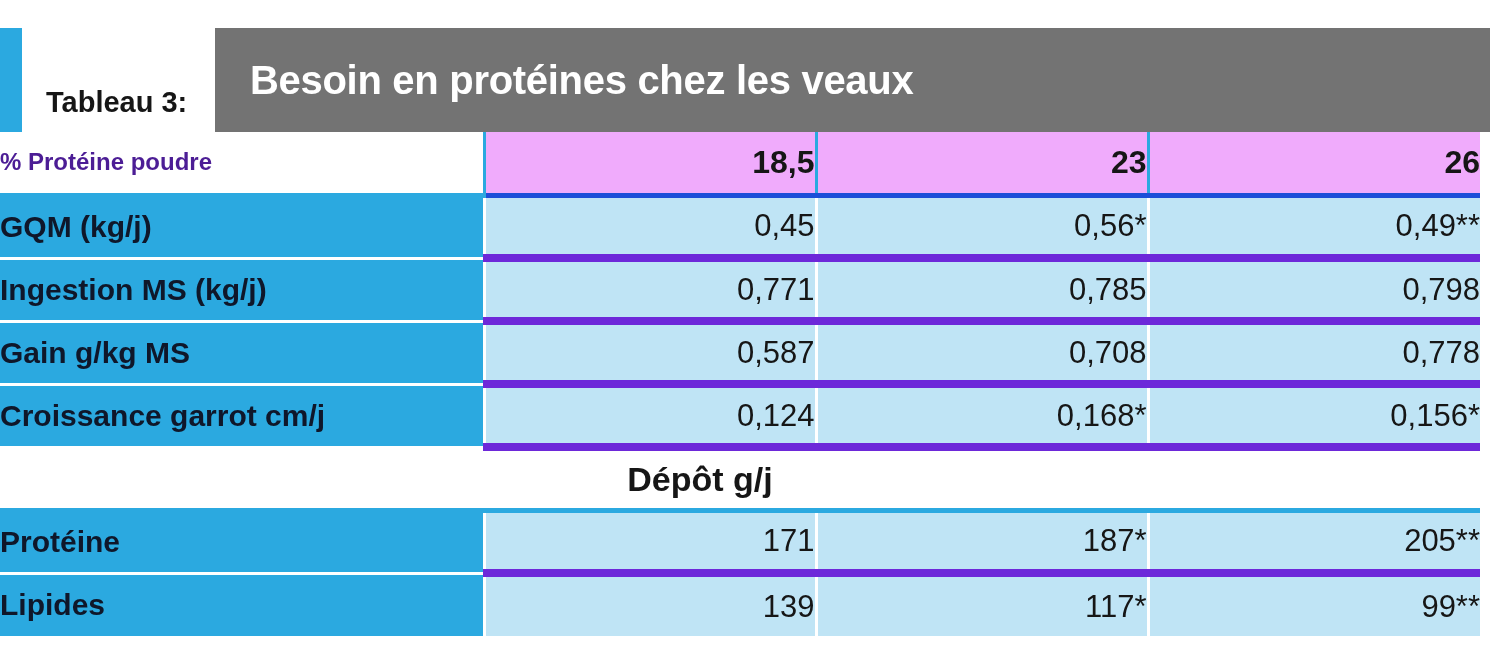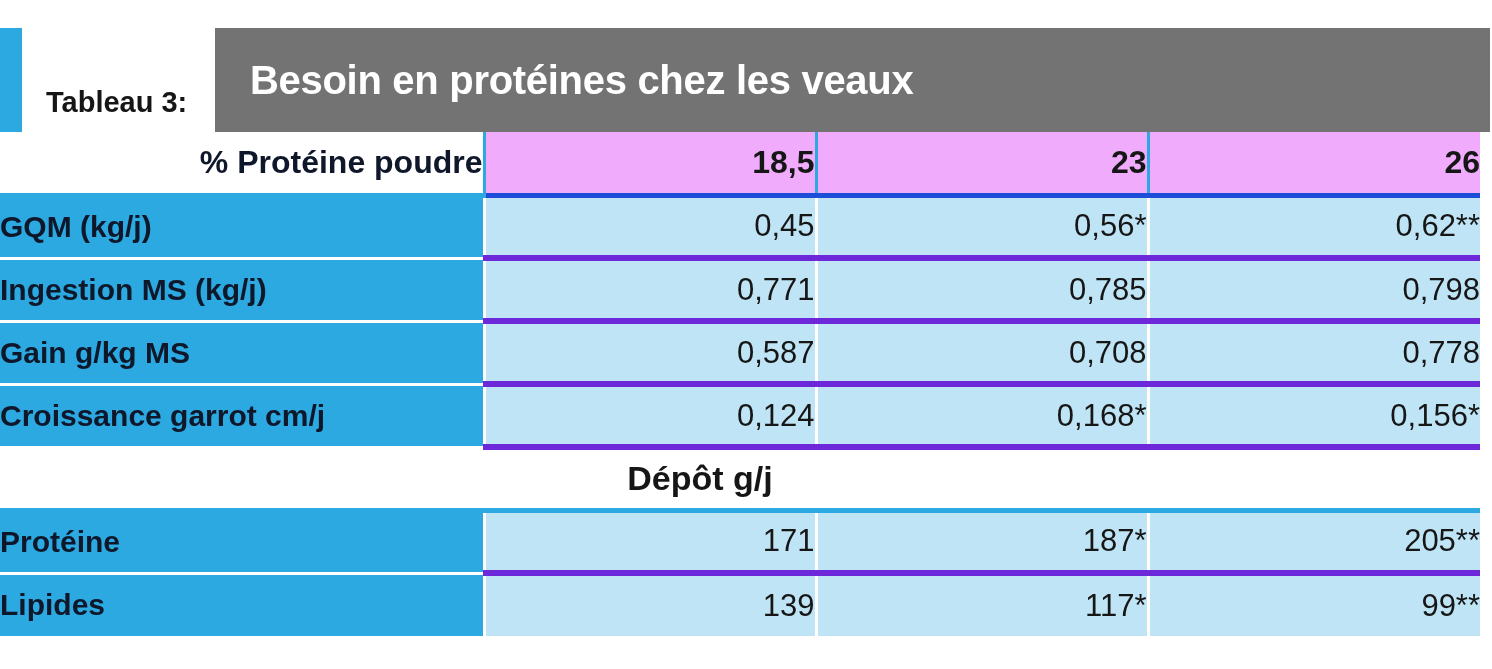--- a/index.html
+++ b/index.html
@@ -85,24 +85,24 @@
   table.data td, table.data th {
     padding: 0;
     margin: 0;
     height: 63px;
     vertical-align: middle;
     box-sizing: border-box;
   }
 
   
   .hdr-label {
-    text-align: right;
-    font-size: 32px;
-    font-weight: bold;
-    color: #0f172a;
+    text-align: left;
+    font-size: 24px;
+    font-weight: bold;
+    color: #4c1d95;
     background: #ffffff;
     border-bottom: 5px solid #2BA9E0;
     padding-right: 20px;
     height: 66px;
   }
   .hdr-val {
     text-align: right;
     font-size: 32px;
     font-weight: bold;
     color: #161616;
@@ -123,21 +123,21 @@
     border-bottom: 3px solid #ffffff;
     text-align: left;
     white-space: nowrap;
   }
   .row-val {
     background: #BFE4F5;
     color: #161616;
     font-size: 31px;
     text-align: right;
     padding-right: 38px;
-    border-bottom: 6px solid #6d28d9;
+    border-bottom: 8px solid #6d28d9;
     border-left: 3px solid #ffffff;
   }
 
   
   .section-row td {
     background: #ffffff;
     text-align: center;
     font-size: 34px;
     font-weight: bold;
     color: #161616;
@@ -182,21 +182,21 @@
         <th class="hdr-val">18,5</th>
         <th class="hdr-val">23</th>
         <th class="hdr-val">26</th>
       </tr>
     </thead>
     <tbody>
       <tr>
         <td class="row-label">GQM (kg/j)</td>
         <td class="row-val">0,45</td>
         <td class="row-val">0,56*</td>
-        <td class="row-val">0,62**</td>
+        <td class="row-val">0,49**</td>
       </tr>
       <tr>
         <td class="row-label">Ingestion MS (kg/j)</td>
         <td class="row-val">0,771</td>
         <td class="row-val">0,785</td>
         <td class="row-val">0,798</td>
       </tr>
       <tr>
         <td class="row-label">Gain g/kg MS</td>
         <td class="row-val">0,587</td>

